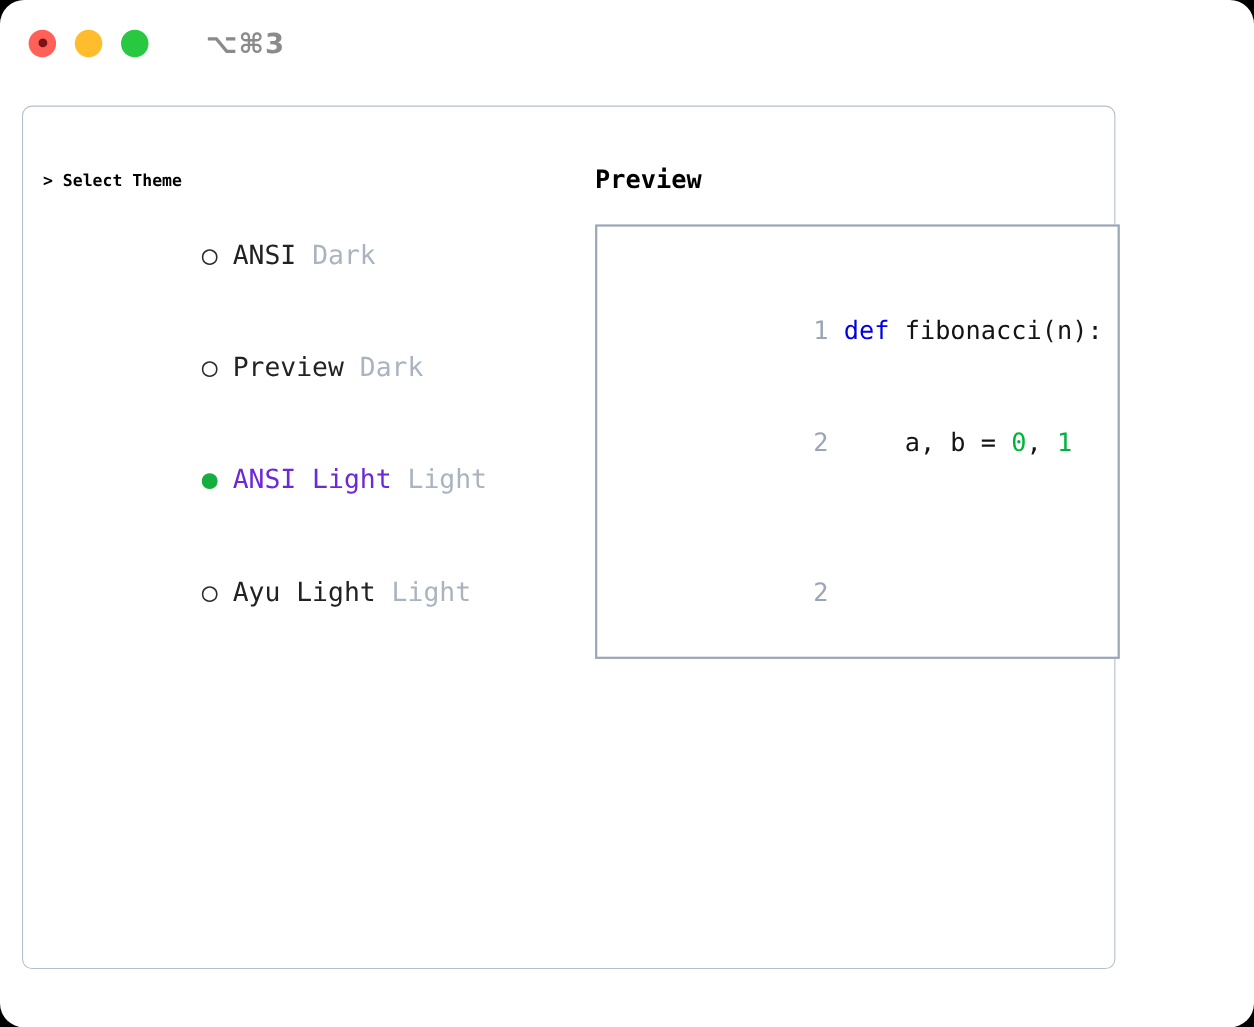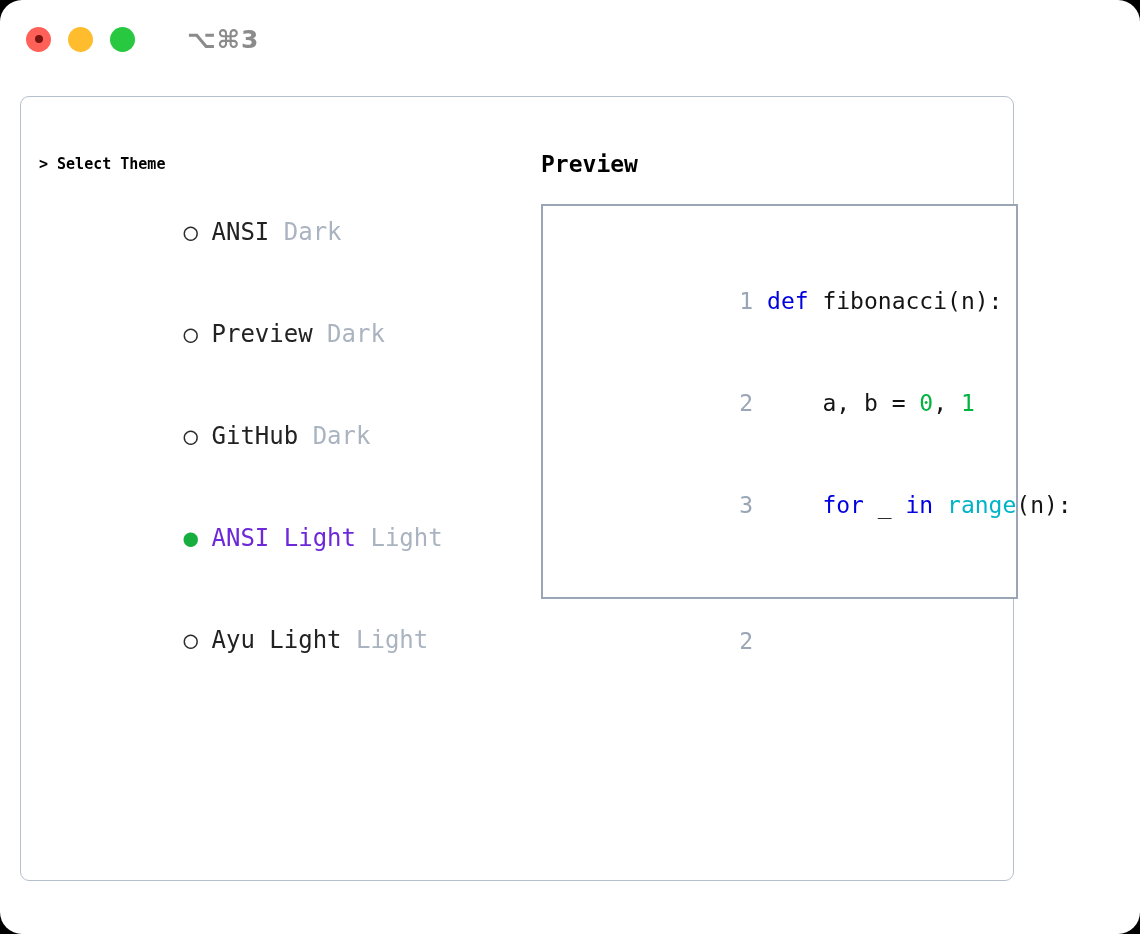--- a/index.html
+++ b/index.html
@@ -192,46 +192,40 @@
       <div class="col-left">
 
         <div class="heading">&gt; Select Theme</div>
 
         <div class="opt">
           <span class="marker">○</span><span class="name">ANSI</span><span> </span><span class="variant">Dark</span>
         </div>
         <div class="opt">
           <span class="marker">○</span><span class="name">Preview</span><span> </span><span class="variant">Dark</span>
         </div>
-        <div class="opt">
-          <span class="marker">○</span><span class="name">GitHub</span><span> </span><span class="variant">Dark</span>
-        </div>
         <div class="opt selected">
           <span class="marker on">●</span><span class="name">ANSI Light</span><span> </span><span class="variant">Light</span>
         </div>
         <div class="opt">
           <span class="marker">○</span><span class="name">Ayu Light</span><span> </span><span class="variant">Light</span>
         </div>
 
       </div>
 
       <div class="col-right">
         <div class="preview-title">Preview</div>
 
         <div class="preview-box">
 
           <div class="code-line">
             <span class="lnum">1</span><span class="tok-txt"> </span><span class="tok-kw">def</span><span class="tok-txt"> fibonacci(n):</span>
           </div>
           <div class="code-line">
             <span class="lnum">2</span><span class="tok-txt">     a, b = </span><span class="tok-num">0</span><span class="tok-txt">, </span><span class="tok-num">1</span>
           </div>
-          <div class="code-line">
-            <span class="lnum">3</span><span class="tok-txt">     </span><span class="tok-kw">for</span><span class="tok-txt"> _ </span><span class="tok-kw">in</span><span class="tok-txt"> </span><span class="tok-fn">range</span><span class="tok-txt">(n):</span>
-          </div>
 
           <span class="gap"></span>
 
           <div class="code-line">
             <span class="lnum">2</span>
           </div>
 
         </div>
       </div>
 

